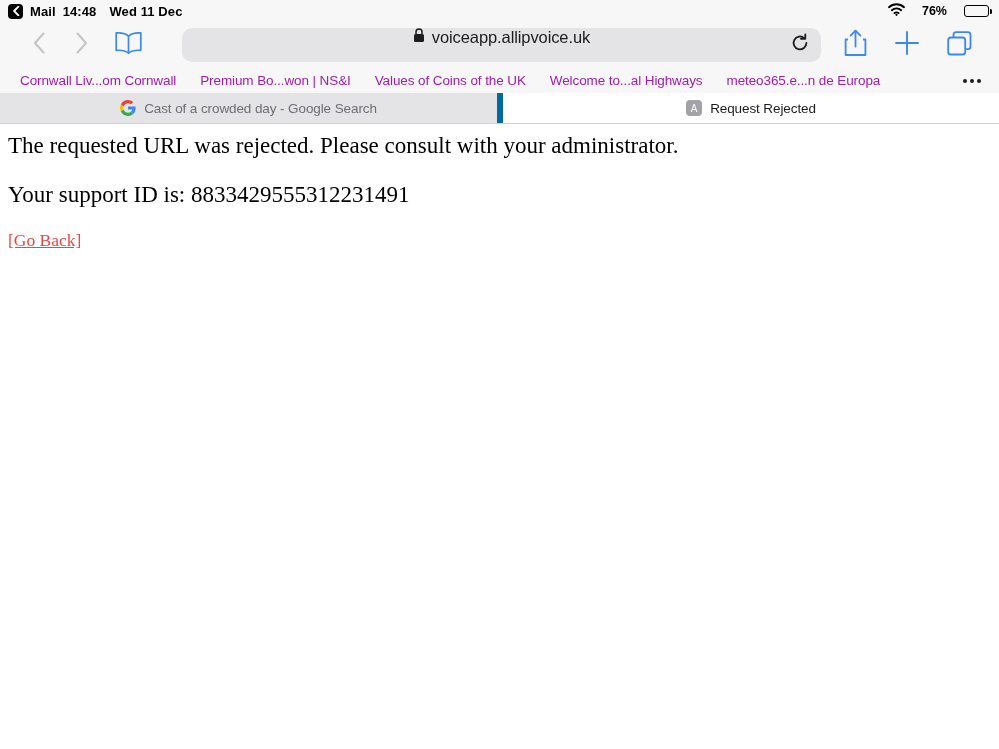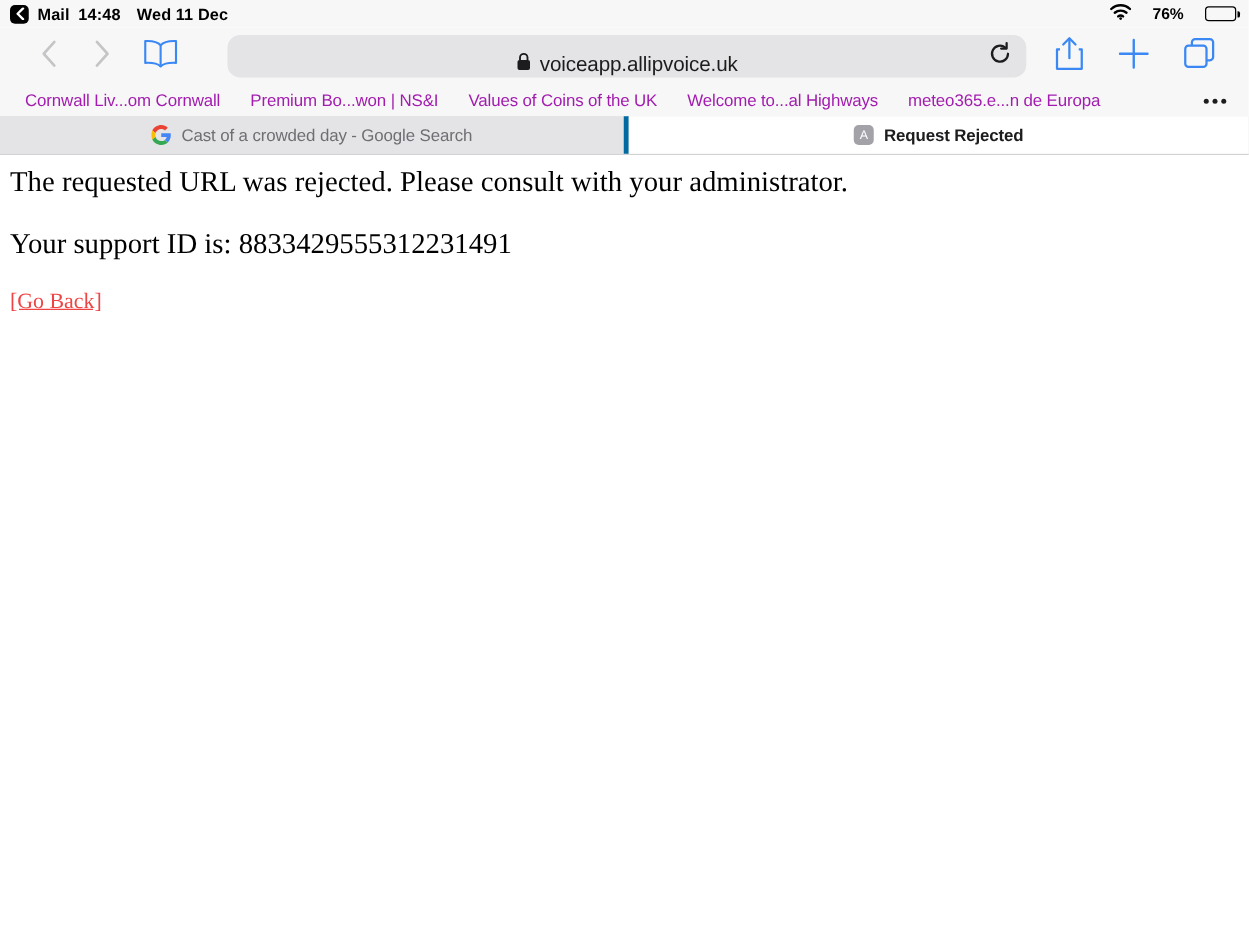--- a/index.html
+++ b/index.html
@@ -105,21 +105,21 @@
     align-items: center;
     justify-content: center;
     flex: none;
   }
   .urlbar {
     flex: 1;
     height: 34px;
     background: #e4e4e6;
     border-radius: 10px;
     display: flex;
-    align-items: flex-end;
+    align-items: flex-start;
     justify-content: center;
     position: relative;
     margin: 0 8px 0 28px;
     min-width: 0;
   }
   .url-inner {
     display: flex;
     align-items: center;
     gap: 7px;
   }
@@ -192,39 +192,39 @@
     align-items: center;
     justify-content: center;
     position: relative;
     box-sizing: border-box;
     min-width: 0;
     gap: 8px;
   }
   .tab.inactive {
     width: 503px;
     background: #e4e4e6;
-    border-right: 4px solid #0369a1;
+    border-right: 6px solid #0369a1;
   }
   .tab.active {
     flex: 1;
     background: #ffffff;
   }
   .tab-title {
     font-size: 13.5px;
     white-space: nowrap;
     overflow: hidden;
     text-overflow: ellipsis;
     letter-spacing: -0.1px;
   }
   .tab.inactive .tab-title {
     color: #6e6e73;
   }
   .tab.active .tab-title {
     color: #1c1c1e;
-    font-weight: bold;
+    font-weight: normal;
     text-align: center;
   }
   .favicon {
     width: 16px;
     height: 16px;
     flex: none;
     display: block;
   }
   .fav-letter {
     width: 16px;

